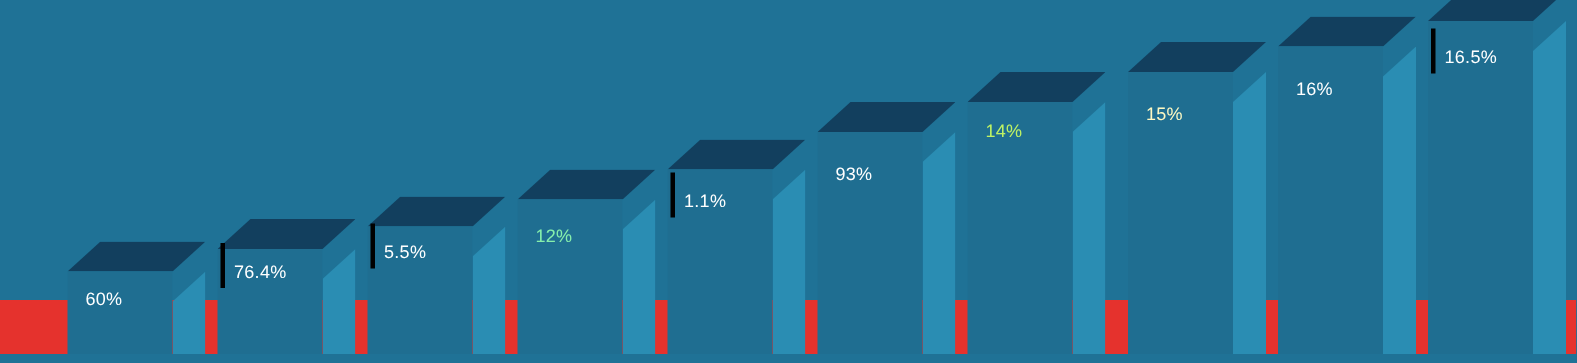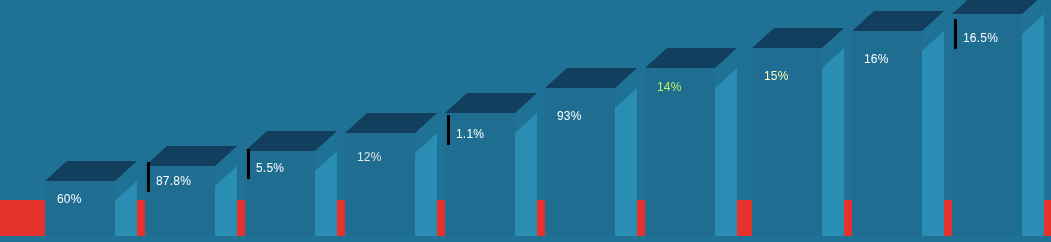--- a/index.html
+++ b/index.html
@@ -129,22 +129,22 @@
       <div class="bar" style="left: 952px; width: 70px; height: 242px; z-index: 3;">
         <div class="bar-side" style="left: 70px; width: 22px; height: 222px; background: rgb(42, 141, 179); clip-path: polygon(0px 20px, 100% 0px, 100% 100%, 0px 100%);"></div>
         <div class="bar-face" style="height: 222px; background: rgb(31, 110, 145);"></div>
         <div class="bar-top" style="left: 0px; bottom: 222px; width: 92px; height: 20px; background: rgb(18, 63, 94); clip-path: polygon(22px 0px, 100% 0px, 70px 100%, 0px 100%);"></div>
       </div>
     </div>
 
   <div class="ground-baseline"></div>
 
 <div class="bar-label" style="left: 57px; bottom: 36px; color: rgb(255, 255, 255);"><span>60%</span></div>
-    <div class="bar-label" style="left: 147px; bottom: 50px; color: rgb(255, 255, 255);"><span class="text-caret" style="background: rgb(0, 0, 0);"></span><span>87.8%</span></div>
+    <div class="bar-label" style="left: 147px; bottom: 50px; color: rgb(255, 255, 255);"><span class="text-caret" style="background: rgb(0, 0, 0);"></span><span>76.4%</span></div>
     <div class="bar-label" style="left: 247px; bottom: 63px; color: rgb(255, 255, 255);"><span class="text-caret" style="background: rgb(0, 0, 0);"></span><span>5.5%</span></div>
-    <div class="bar-label" style="left: 357px; bottom: 78px; color: #e5e5e5;"><span>12%</span></div>
+    <div class="bar-label" style="left: 357px; bottom: 78px; color: #86efac;"><span>12%</span></div>
     <div class="bar-label" style="left: 447px; bottom: 97px; color: rgb(255, 255, 255);"><span class="text-caret" style="background: rgb(0, 0, 0);"></span><span>1.1%</span></div>
     <div class="bar-label" style="left: 557px; bottom: 119px; color: rgb(255, 255, 255);"><span>93%</span></div>
     <div class="bar-label" style="left: 657px; bottom: 148px; color: #bef264;"><span>14%</span></div>
     <div class="bar-label" style="left: 764px; bottom: 159px; color: #fef9c3;"><span>15%</span></div>
     <div class="bar-label" style="left: 864px; bottom: 176px; color: rgb(255, 255, 255);"><span>16%</span></div>
     <div class="bar-label" style="left: 954px; bottom: 193px; color: rgb(255, 255, 255);"><span class="text-caret" style="background: rgb(0, 0, 0);"></span><span>16.5%</span></div>
   </div>
 
 </body></html>

